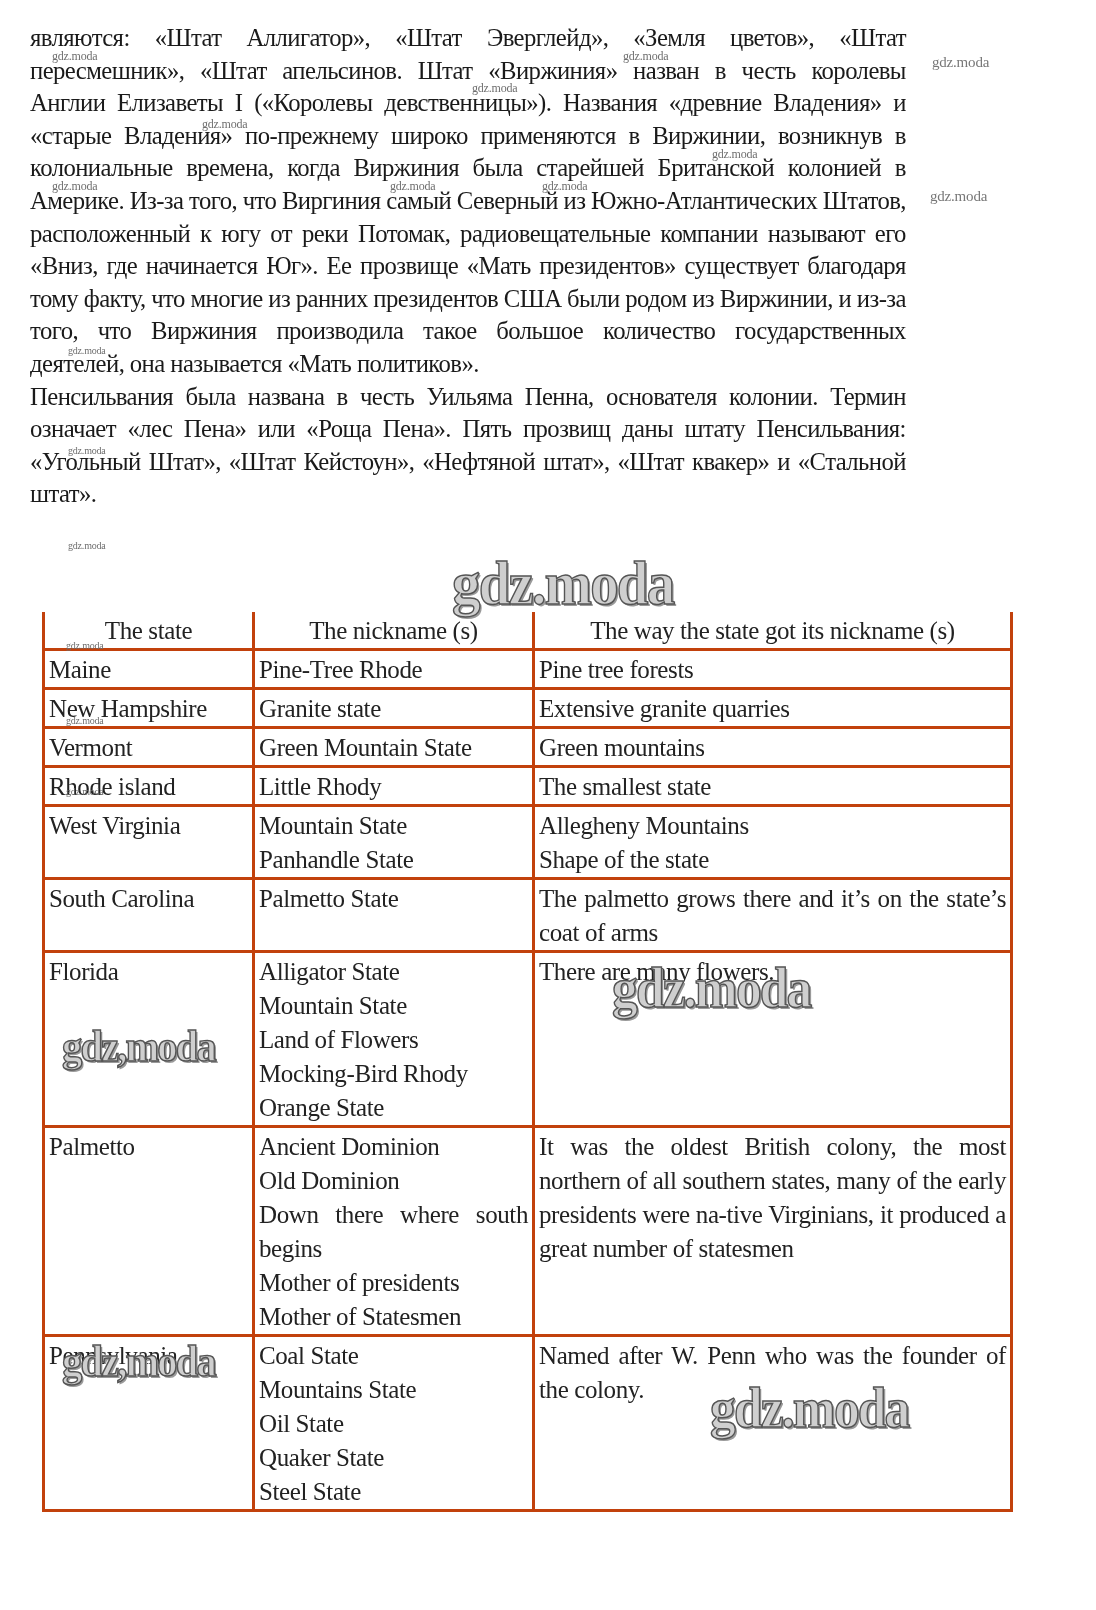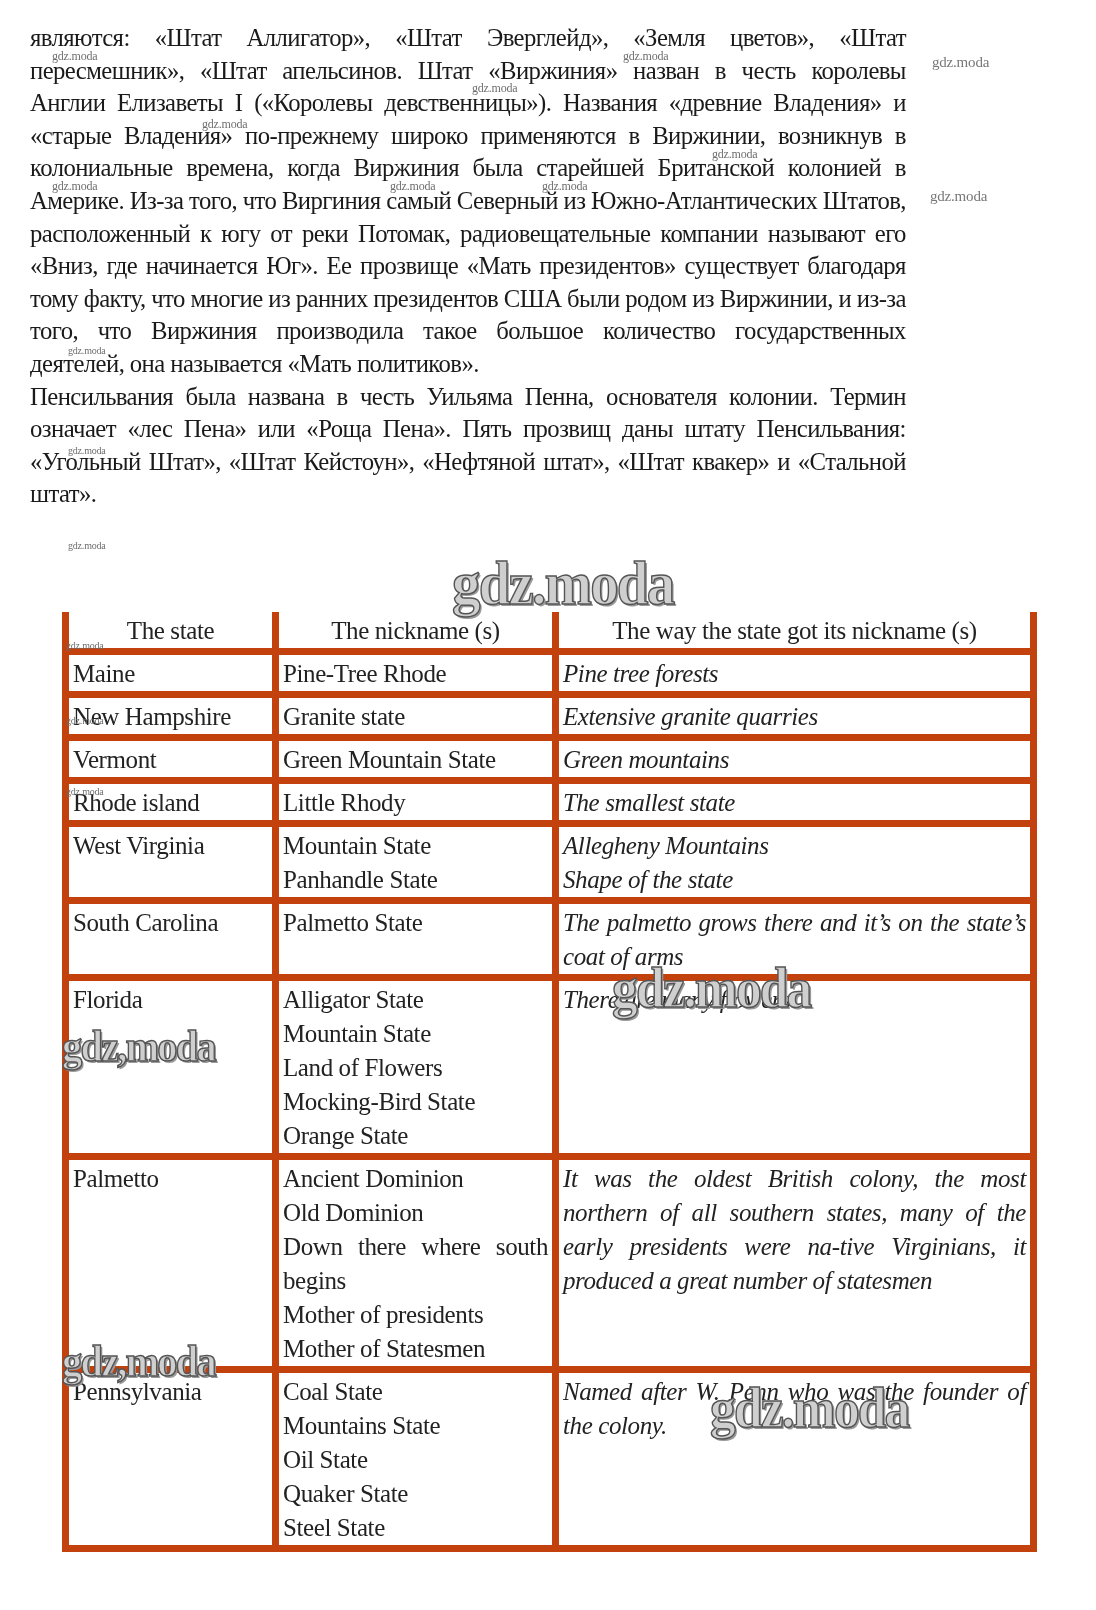--- a/index.html
+++ b/index.html
@@ -46,46 +46,46 @@
     -webkit-text-stroke: 1.5px #555;
     letter-spacing: -2px;
     white-space: nowrap;
     line-height: 1;
     transform: scaleX(0.92);
     transform-origin: left top;
     text-shadow: 2px 2px 0 #9a9a9a;
   }
   table.states {
     position: absolute;
-    left: 62px;
+    left: 42px;
     top: 612px;
     width: 968px;
     border-collapse: collapse;
     table-layout: fixed;
     font-family: "Liberation Serif", "DejaVu Serif", serif;
     font-size: 25px;
     color: #222;
     letter-spacing: -0.4px;
   }
   table.states col.c1 { width: 210px; }
   table.states col.c2 { width: 280px; }
   table.states col.c3 { width: 478px; }
   table.states th, table.states td {
-    border: 7px solid #c2410c;
+    border: 3px solid #c2410c;
     vertical-align: top;
     padding: 2px 4px 0 4px;
     line-height: 34px;
     font-weight: normal;
   }
   table.states thead th {
     border-top: none;
     text-align: center;
     height: 34px;
   }
-  table.states td.reason { text-align: justify; font-style: italic; }
+  table.states td.reason { text-align: justify; }
   table.states td.reason.left { text-align: left; }
   .line { display: block; white-space: nowrap; }
   .line.just { white-space: normal; text-align: justify; text-align-last: justify; }
   tr.row-maine td, tr.row-nh td, tr.row-vt td, tr.row-ri td { height: 34px; }
   tr.row-wv td { height: 68px; }
   tr.row-sc td { height: 68px; }
   tr.row-fl td { height: 170px; }
   tr.row-va td { height: 204px; }
   tr.row-pa td { height: 170px; }
 </style>
@@ -178,21 +178,21 @@
           <span class="line">Palmetto State</span>
         </td>
       <td class="reason">The palmetto grows there and it’s on the state’s coat of arms</td>
     </tr>
     <tr class="row-fl">
       <td>Florida</td>
       <td>
         <span class="line">Alligator State</span>
         <span class="line">Mountain State</span>
         <span class="line">Land of Flowers</span>
-        <span class="line">Mocking-Bird State</span>
+        <span class="line">Mocking-Bird Rhody</span>
         <span class="line">Orange State</span>
       </td>
       <td class="reason left">There are many flowers.</td>
     </tr>
     <tr class="row-va">
       <td>Palmetto</td>
       <td>
         <span class="line">Ancient Dominion</span>
         <span class="line">Old Dominion</span>
         <span class="line just">Down there where south begins</span>

